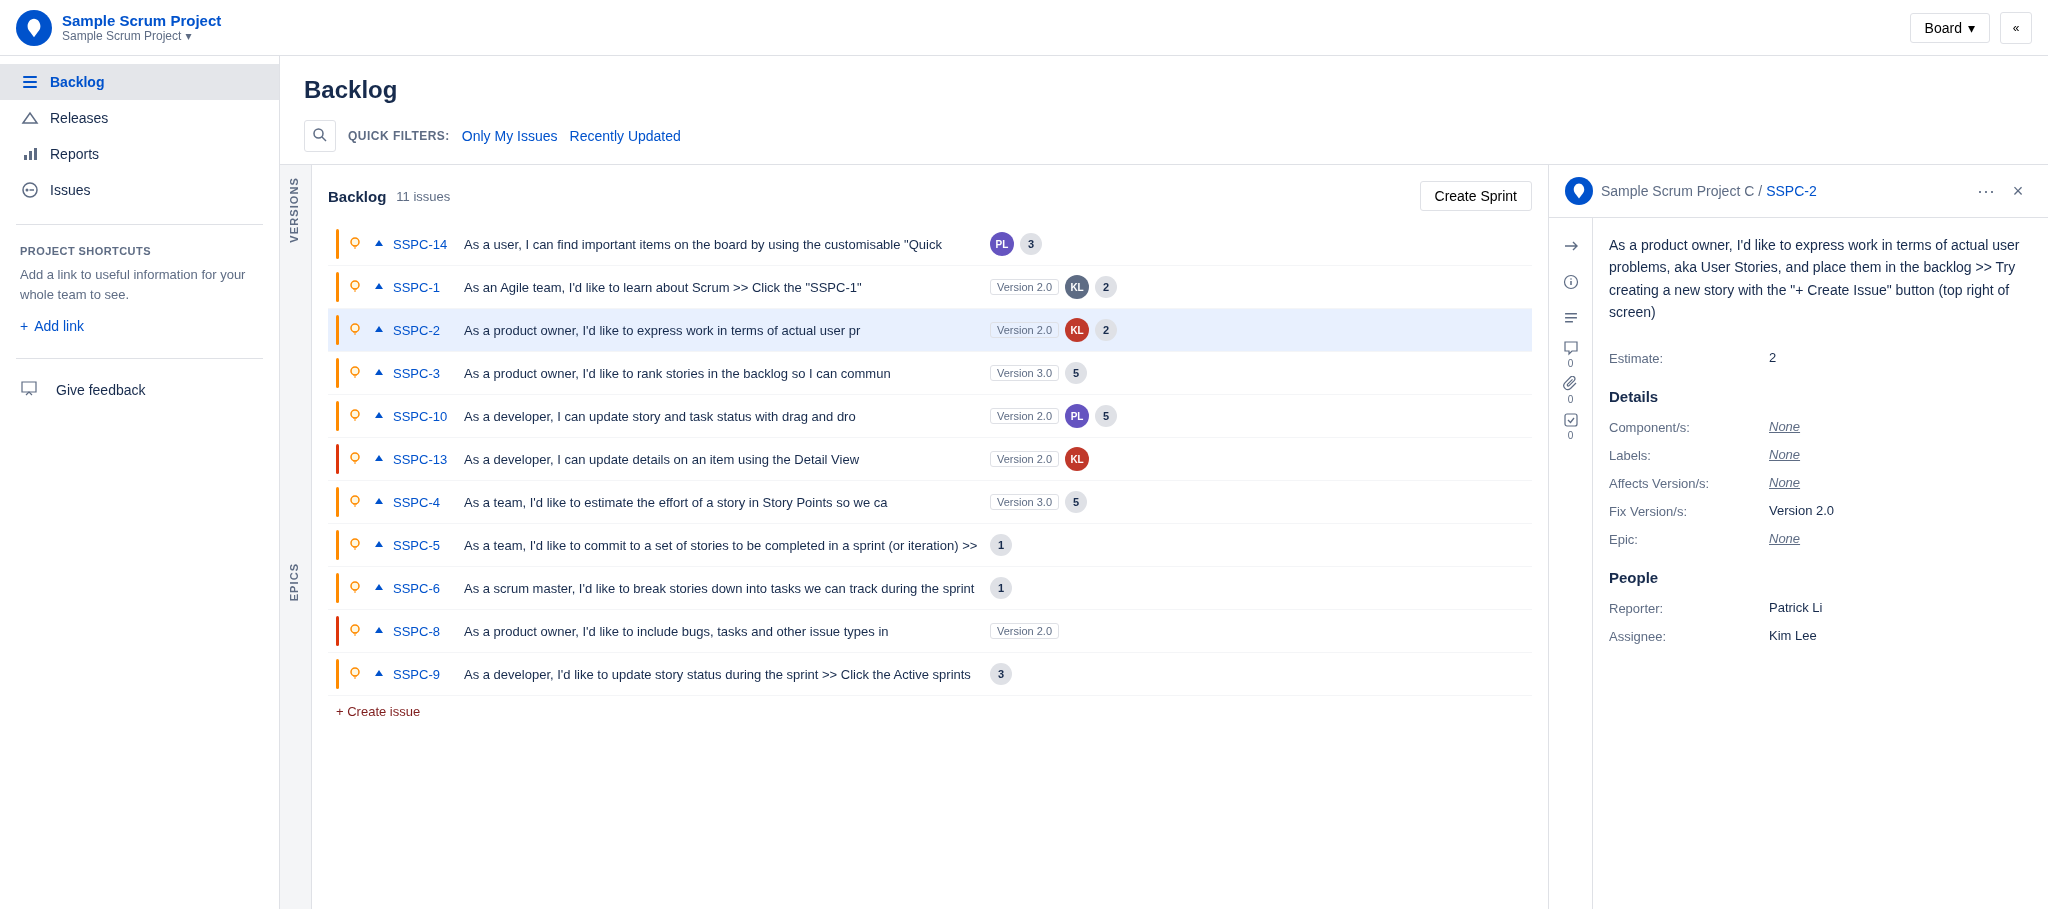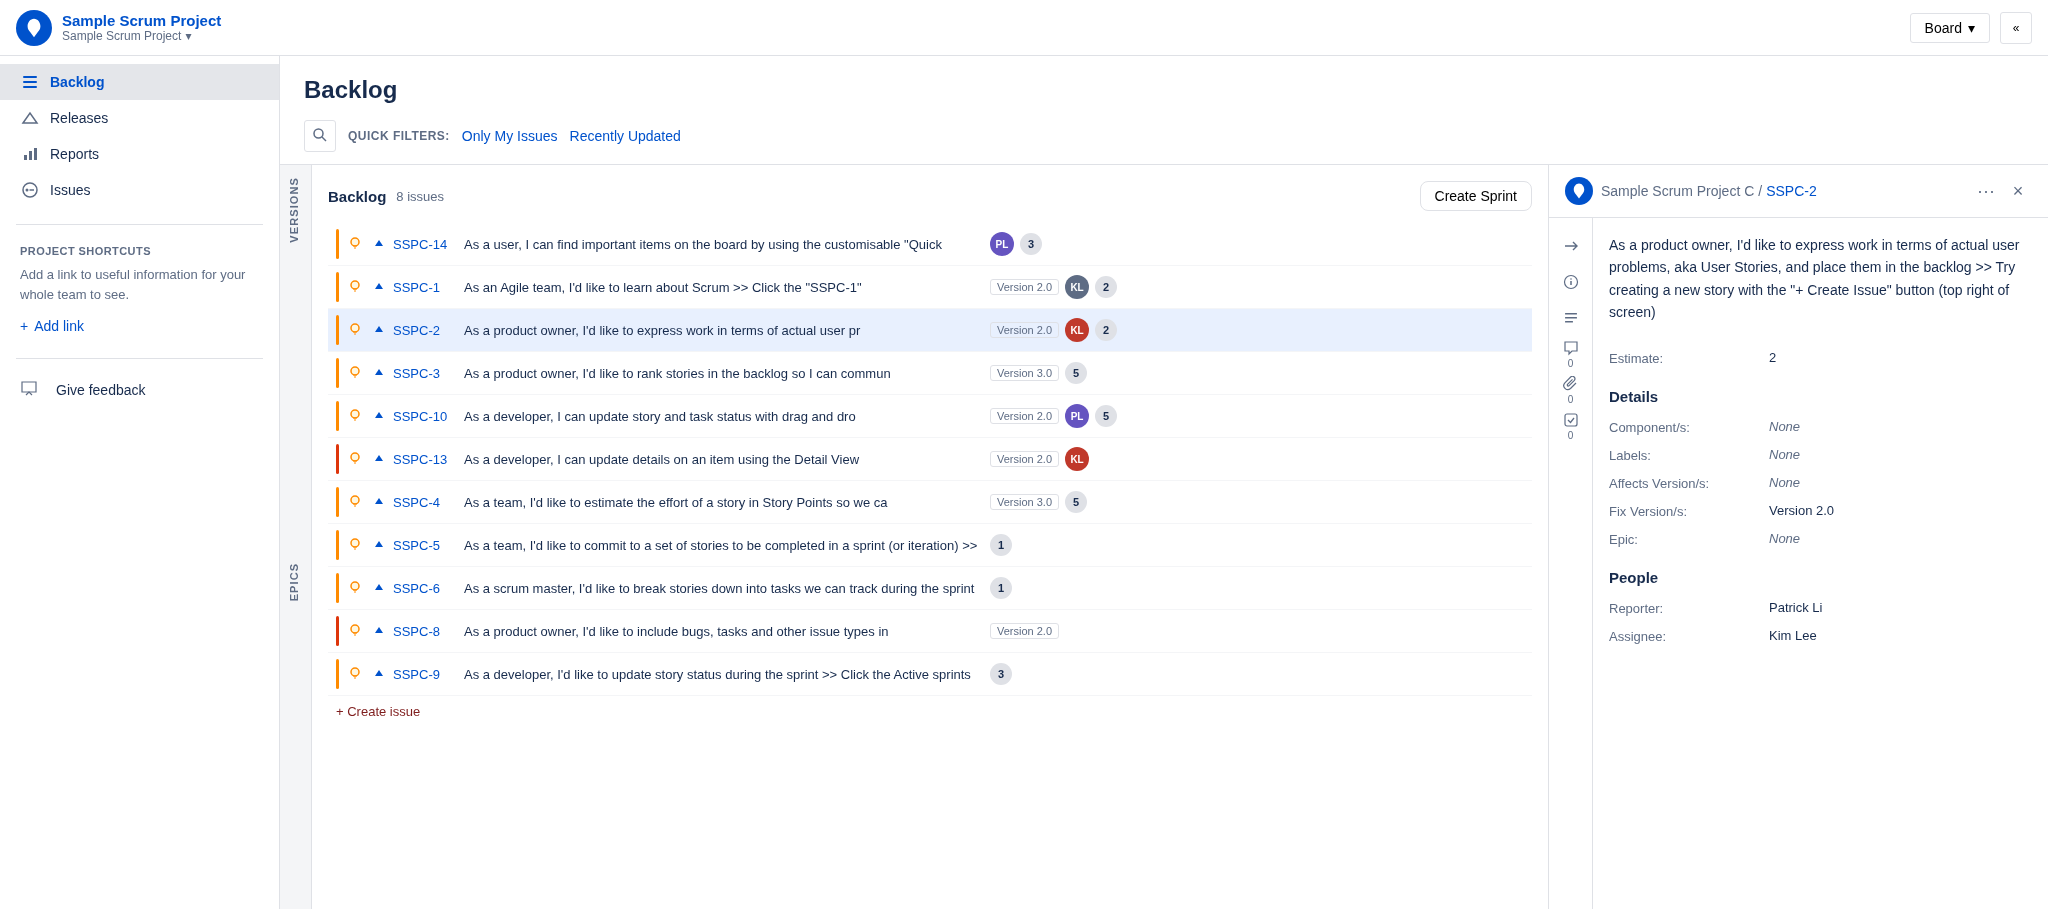--- a/index.html
+++ b/index.html
@@ -45,21 +45,21 @@
     .backlog-area { display: flex; flex: 1; overflow: hidden; }
     .versions-epics-bar { width: 32px; background: #f4f5f7; border-right: 1px solid #dfe1e6; display: flex; flex-direction: column; flex-shrink: 0; }
     .versions-label { writing-mode: vertical-rl; transform: rotate(180deg); font-size: 11px; font-weight: 700; color: #5e6c84; letter-spacing: 0.1em; text-transform: uppercase; padding: 12px 8px; cursor: pointer; text-align: center; }
     .epics-label { writing-mode: vertical-rl; transform: rotate(180deg); font-size: 11px; font-weight: 700; color: #5e6c84; letter-spacing: 0.1em; text-transform: uppercase; padding: 12px 8px; cursor: pointer; text-align: center; flex: 1; }
 
     .backlog-list-container { flex: 1; overflow-y: auto; padding: 16px; }
     .backlog-header { display: flex; align-items: center; justify-content: space-between; margin-bottom: 12px; }
     .backlog-title-group { display: flex; align-items: center; gap: 10px; }
     .backlog-list-title { font-size: 15px; font-weight: 600; }
     .backlog-count { font-size: 13px; color: #5e6c84; }
-    .create-sprint-btn { border: 1px solid #dfe1e6; background: #fff; padding: 6px 14px; border-radius: 8px; font-size: 14px; cursor: pointer; }
+    .create-sprint-btn { border: 1px solid #dfe1e6; background: #fff; padding: 6px 14px; border-radius: 3px; font-size: 14px; cursor: pointer; }
 
     
     .issue-row { display: flex; align-items: center; padding: 6px 8px; border-bottom: 1px solid #f4f5f7; cursor: pointer; gap: 6px; position: relative; min-height: 40px; }
     .issue-row.selected { background: #e8f0fe; }
     .issue-priority-bar { width: 3px; height: 30px; background: #ff8b00; flex-shrink: 0; border-radius: 2px; }
     .issue-priority-bar.red { background: #de350b; }
     .issue-type-icon { width: 20px; height: 20px; flex-shrink: 0; display: flex; align-items: center; justify-content: center; }
     .issue-priority-icon { width: 16px; height: 16px; flex-shrink: 0; display: flex; align-items: center; justify-content: center; }
     .issue-key { color: #0052cc; font-size: 13px; flex-shrink: 0; min-width: 65px; }
     .issue-summary { flex: 1; font-size: 13px; color: #172b4d; overflow: hidden; text-overflow: ellipsis; white-space: nowrap; max-width: 520px; }
@@ -75,21 +75,21 @@
     .detail-breadcrumb { display: flex; align-items: center; gap: 4px; flex: 1; font-size: 14px; color: #5e6c84; }
     .detail-breadcrumb-link { color: #0052cc; cursor: pointer; }
     .detail-actions { display: flex; align-items: center; gap: 4px; }
     .detail-action-btn { width: 28px; height: 28px; border: none; background: none; cursor: pointer; display: flex; align-items: center; justify-content: center; font-size: 18px; color: #5e6c84; border-radius: 3px; }
     .detail-desc { font-size: 14px; color: #172b4d; line-height: 1.6; margin-bottom: 20px; }
 
     .detail-section { margin-bottom: 16px; }
     .detail-field { display: flex; align-items: flex-start; padding: 6px 0; }
     .detail-field-label { width: 160px; font-size: 13px; color: #5e6c84; flex-shrink: 0; padding-top: 1px; }
     .detail-field-value { font-size: 13px; color: #172b4d; flex: 1; }
-    .detail-field-value.none { color: #5e6c84; font-style: italic; }
+    .detail-field-value.none { color: #5e6c84; font-style: italic; text-decoration: underline; }
     .detail-field-value.status { color: #0052cc; font-weight: 700; font-size: 12px; text-transform: uppercase; }
     .detail-section-title { font-size: 15px; font-weight: 700; margin-bottom: 8px; margin-top: 16px; }
 
     
     .detail-with-sidebar { display: flex; position: relative; flex: 1; }
     .detail-side-icons { width: 44px; border-right: 1px solid #dfe1e6; display: flex; flex-direction: column; align-items: center; padding-top: 12px; gap: 4px; flex-shrink: 0; }
     .side-icon-btn { width: 32px; height: 32px; display: flex; flex-direction: column; align-items: center; justify-content: center; cursor: pointer; border-radius: 3px; color: #5e6c84; font-size: 14px; gap: 2px; }
     .side-icon-count { font-size: 10px; color: #5e6c84; }
     .detail-main { flex: 1; padding: 16px; overflow-y: auto; }
   </style>
@@ -210,21 +210,21 @@
 
       <div class="versions-epics-bar">
         <div class="versions-label">VERSIONS</div>
         <div class="epics-label">EPICS</div>
       </div>
 
       <div class="backlog-list-container">
         <div class="backlog-header">
           <div class="backlog-title-group">
             <span class="backlog-list-title">Backlog</span>
-            <span class="backlog-count">8 issues</span>
+            <span class="backlog-count">11 issues</span>
           </div>
           <button class="create-sprint-btn">Create Sprint</button>
         </div>
 
         <div id="issue-list">
             <div class="issue-row">
               <div class="issue-priority-bar"></div>
               <div class="issue-type-icon">
                 <svg width="16" height="16" viewBox="0 0 16 16" fill="none">
       <circle cx="8" cy="6" r="4" stroke="#ff8b00" stroke-width="1.5" fill="#fff8e1"></circle>

